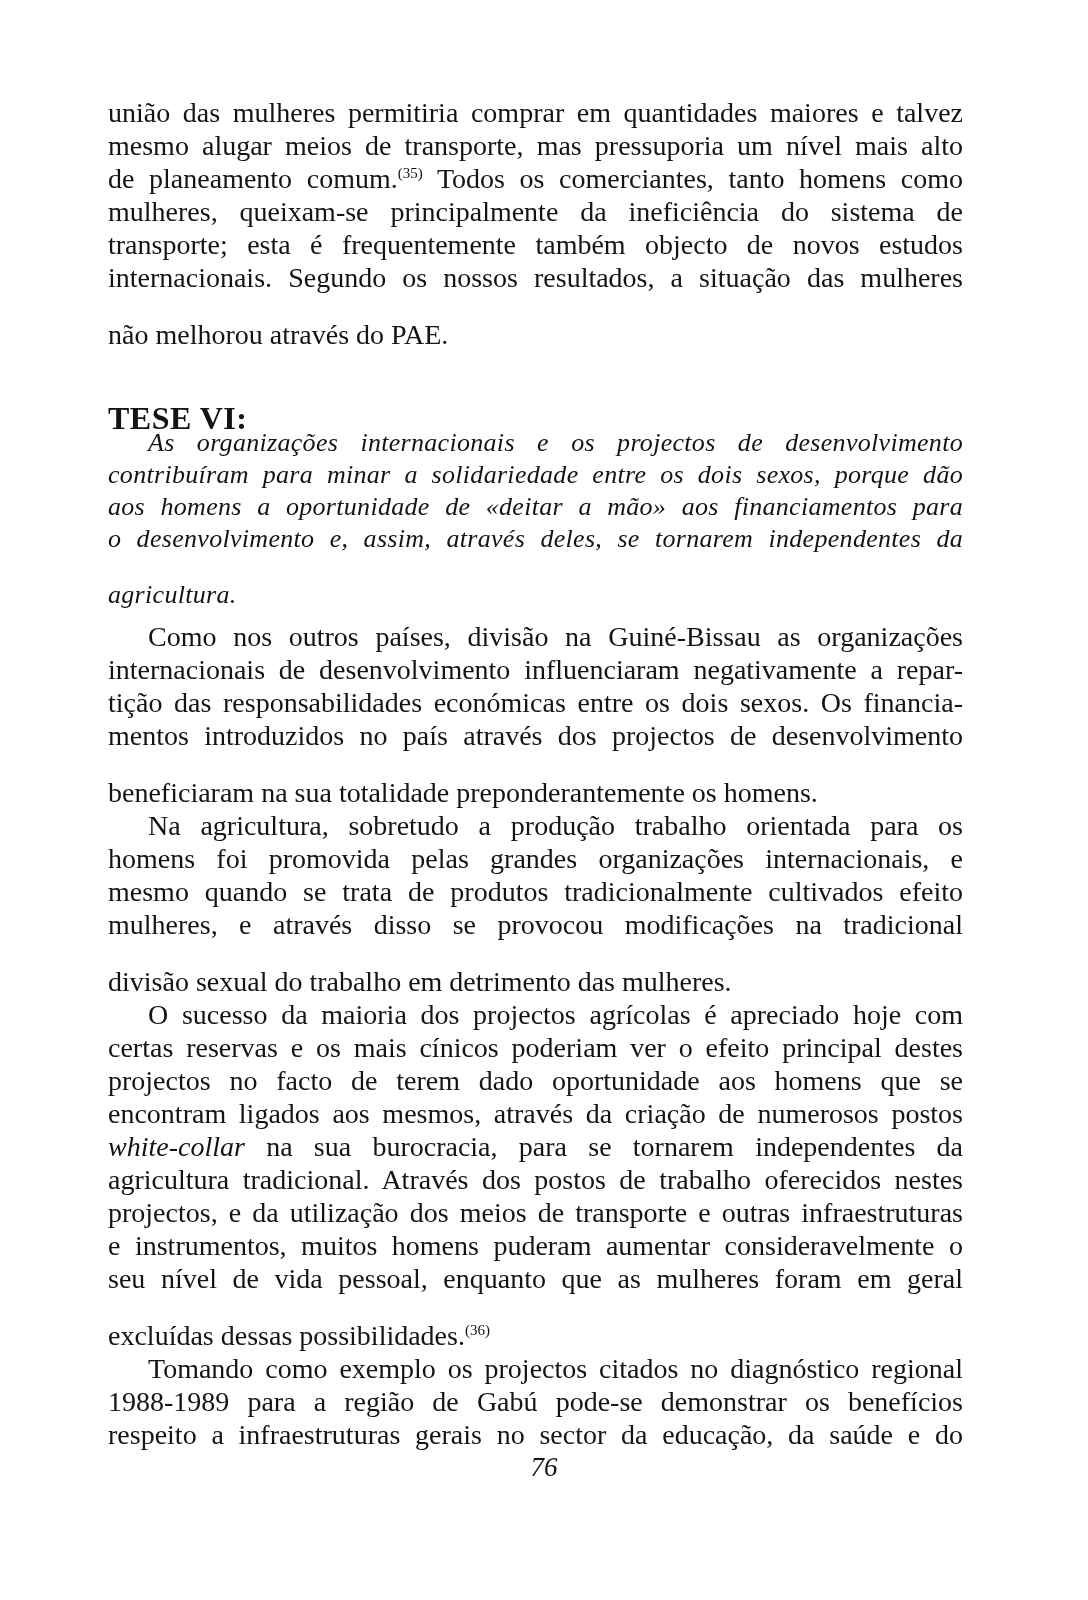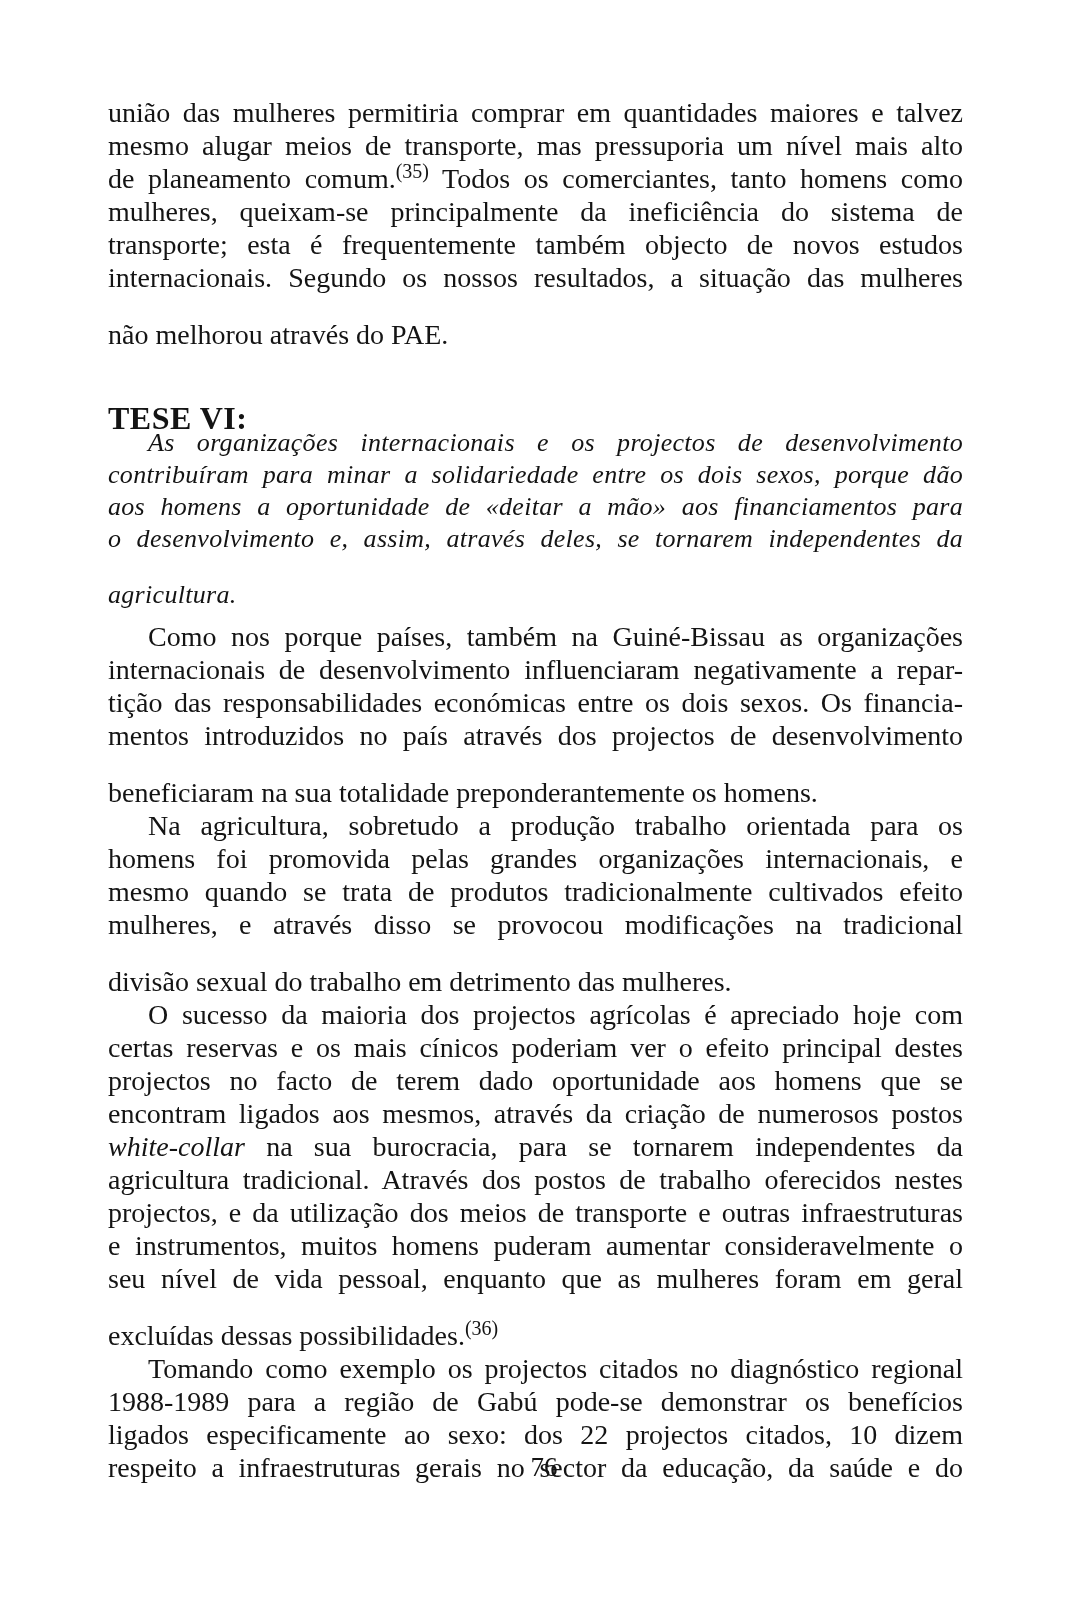--- a/index.html
+++ b/index.html
@@ -5,23 +5,23 @@
     html, body { margin: 0; padding: 0; background: #ffffff; }
     body { width: 1088px; height: 1600px; position: relative; overflow: hidden; color: #141414; }
     .page { position: absolute; left: 108px; top: 96px; width: 855px; font-family: "Liberation Serif", serif; font-size: 28px; }
     .line { height: 33px; line-height: 33px; white-space: nowrap; text-align: justify; text-align-last: justify; overflow: visible; }
     .line.last { text-align-last: left; margin-top: 24px; }
     .indent { padding-left: 40px; }
     .heading { position: absolute; left: 108px; top: 392px; font-family: "Liberation Serif", serif; font-weight: bold; font-size: 32px; letter-spacing: 0.5px; margin-top: 8px; }
     .thesis { position: absolute; left: 108px; top: 427px; width: 855px; font-family: Liberation Serif, serif; font-style: italic; font-size: 26px; }
     .thesis .line { height: 32px; line-height: 32px; letter-spacing: 0.3px; }
     .body2 { position: absolute; left: 108px; top: 620px; width: 855px; font-family: "Liberation Serif", serif; font-size: 28px; }
-    sup { font-size: 20px; line-height: 0; vertical-align: super; }
+    sup { font-size: 15px; line-height: 0; vertical-align: super; }
     .ital { font-style: italic; }
-    .pagenum { position: absolute; left: 0; width: 1088px; top: 1452px; text-align: center; font-family: "Liberation Serif", serif; font-size: 27px; }
+    .pagenum { position: absolute; left: 0; width: 1088px; top: 1452px; text-align: center; font-family: "Liberation Serif", serif; font-size: 27px; font-style: italic; }
   </style>
 </head>
 <body>
 
 <div class="page">
   <div class="line">união das mulheres permitiria comprar em quantidades maiores e talvez</div>
   <div class="line">mesmo alugar meios de transporte, mas pressuporia um nível mais alto</div>
   <div class="line"><span>de planeamento comum.</span><sup>(35)</sup><span> Todos os comerciantes, tanto homens como</span></div>
   <div class="line">mulheres, queixam-se principalmente da ineficiência do sistema de</div>
   <div class="line">transporte; esta é frequentemente também objecto de novos estudos</div>
@@ -34,21 +34,21 @@
 <div class="thesis">
   <div class="line indent">As organizações internacionais e os projectos de desenvolvimento</div>
   <div class="line">contribuíram para minar a solidariedade entre os dois sexos, porque dão</div>
   <div class="line">aos homens a oportunidade de «deitar a mão» aos financiamentos para</div>
   <div class="line">o desenvolvimento e, assim, através deles, se tornarem independentes da</div>
   <div class="line last">agricultura.</div>
 </div>
 
 <div class="body2">
   <div>
-    <div class="line indent">Como nos porque países, também na Guiné-Bissau as organizações</div>
+    <div class="line indent">Como nos outros países, divisão na Guiné-Bissau as organizações</div>
     <div class="line">internacionais de desenvolvimento influenciaram negativamente a repar-</div>
     <div class="line">tição das responsabilidades económicas entre os dois sexos. Os financia-</div>
     <div class="line">mentos introduzidos no país através dos projectos de desenvolvimento</div>
     <div class="line last">beneficiaram na sua totalidade preponderantemente os homens.</div>
   </div>
   <div>
     <div class="line indent">Na agricultura, sobretudo a produção trabalho orientada para os</div>
     <div class="line">homens foi promovida pelas grandes organizações internacionais, e</div>
     <div class="line">mesmo quando se trata de produtos tradicionalmente cultivados efeito</div>
     <div class="line">mulheres, e através disso se provocou modificações na tradicional</div>
@@ -62,18 +62,17 @@
     <div class="line"><span class="ital">white-collar</span><span> na sua burocracia, para se tornarem independentes da</span></div>
     <div class="line">agricultura tradicional. Através dos postos de trabalho oferecidos nestes</div>
     <div class="line">projectos, e da utilização dos meios de transporte e outras infraestruturas</div>
     <div class="line">e instrumentos, muitos homens puderam aumentar consideravelmente o</div>
     <div class="line">seu nível de vida pessoal, enquanto que as mulheres foram em geral</div>
     <div class="line last"><span>excluídas dessas possibilidades.</span><sup>(36)</sup></div>
   </div>
   <div>
     <div class="line indent">Tomando como exemplo os projectos citados no diagnóstico regional</div>
     <div class="line">1988-1989 para a região de Gabú pode-se demonstrar os benefícios</div>
-    <div class="line">ligados especificamente ao sexo: dos 22 projectos citados, 10 dizem</div>
     <div class="line">respeito a infraestruturas gerais no sector da educação, da saúde e do</div>
   </div>
 </div>
 
 <div class="pagenum">76</div>
 
 </body></html>

